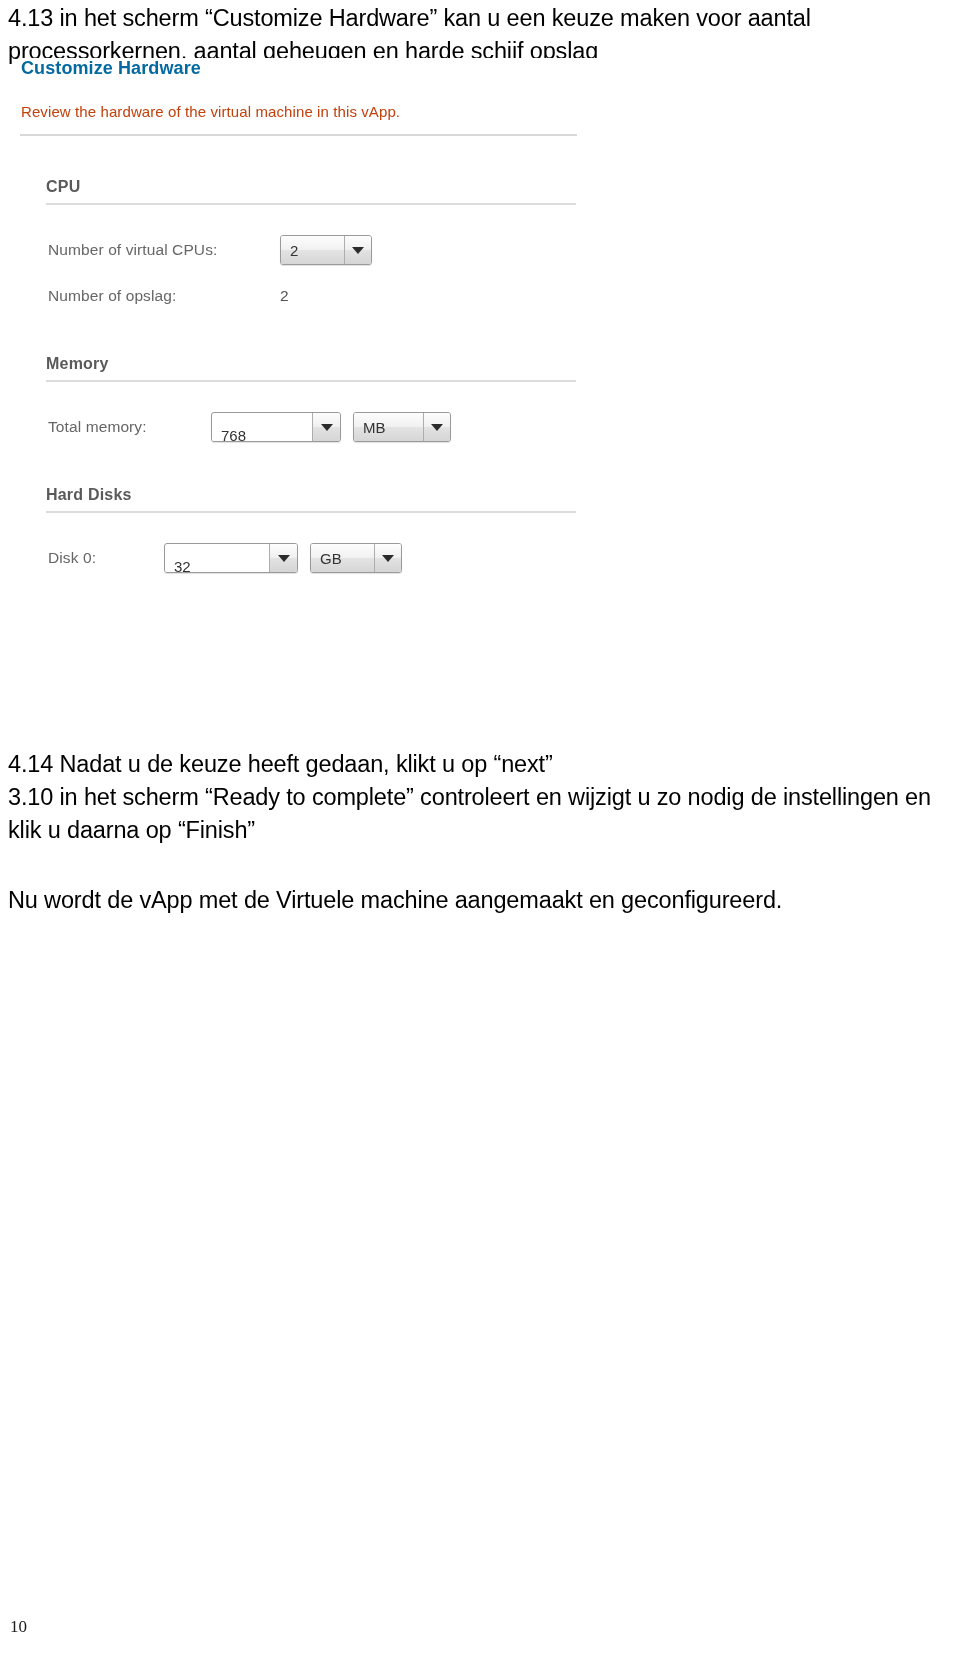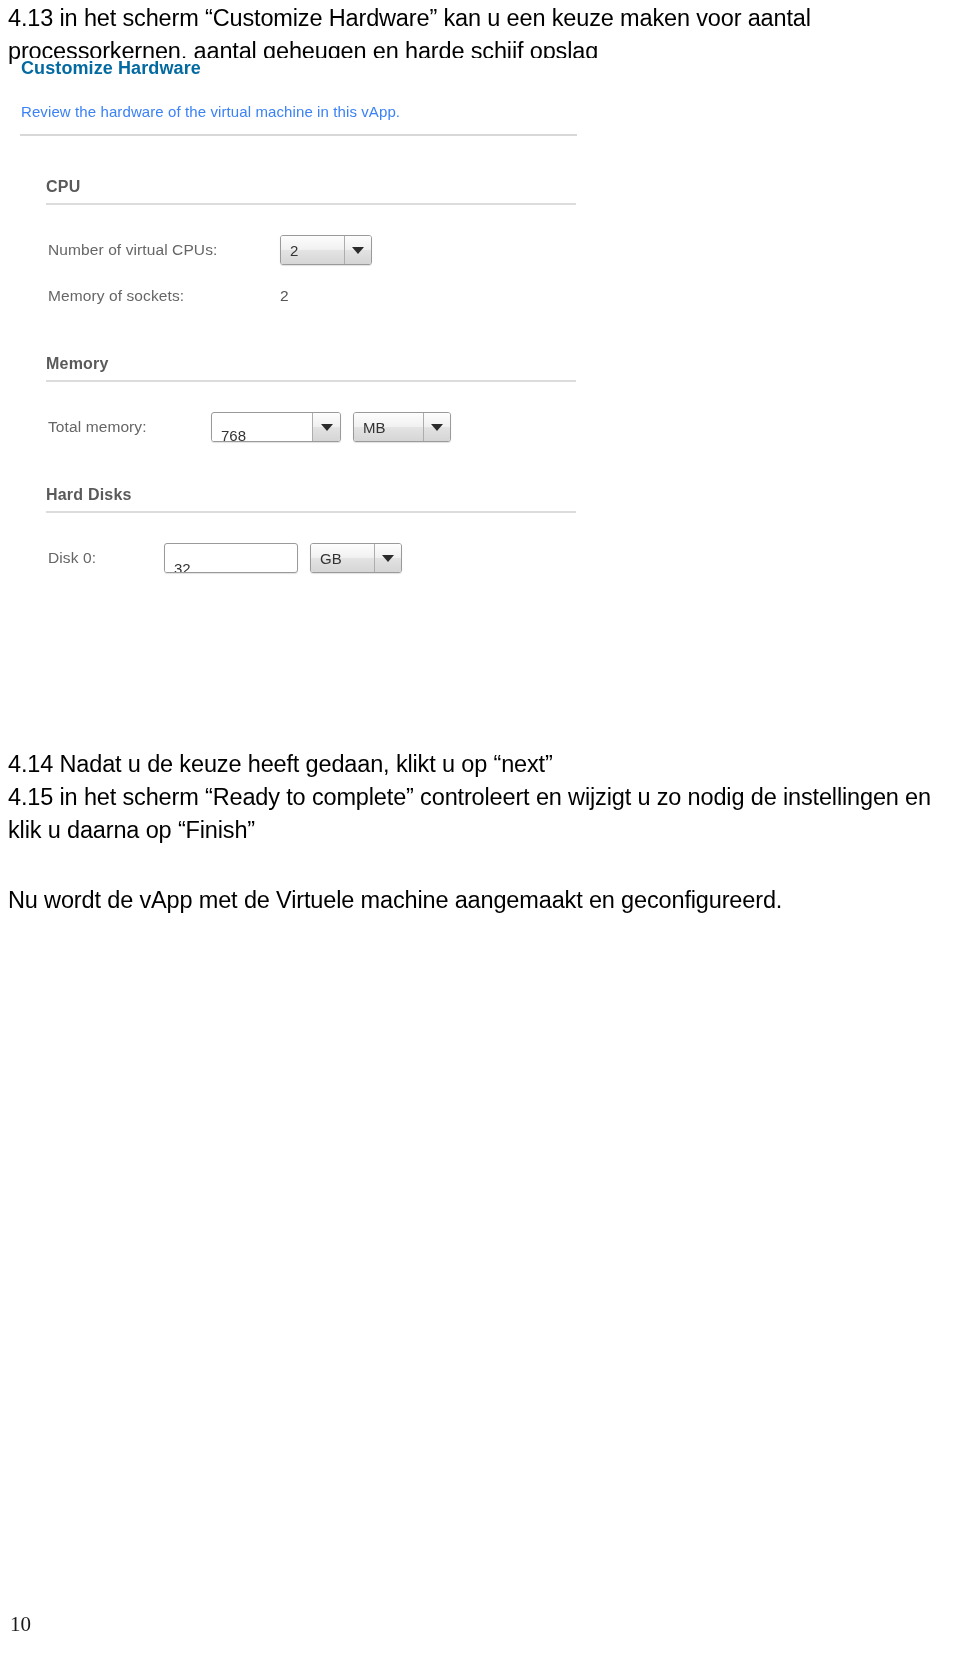--- a/index.html
+++ b/index.html
@@ -55,21 +55,21 @@
   .vm-title {
     font-size: 18px;
     font-weight: bold;
     color: #0369a1;
     letter-spacing: 0.1px;
     margin: 0 0 24px 3px;
   }
 
   .vm-subtitle {
     font-size: 15px;
-    color: #3b82f6;
+    color: #c2410c;
     letter-spacing: 0.1px;
     margin: 0 0 14px 3px;
   }
 
   .vm-rule {
     height: 2px;
     width: 557px;
     background: #d8d8d8;
     margin: 0 0 0 2px;
   }
@@ -171,21 +171,21 @@
 
   .combo.cpu-size   { width: 92px; }
   .combo.cpu-size .field  { width: 64px; }
 
   .combo.mem-size   { width: 130px; }
   .combo.mem-size .field  { width: 102px; }
 
   .combo.unit-size  { width: 98px; }
   .combo.unit-size .field { width: 70px; text-align: center; }
 
-  .combo.disk-size  { width: 134px; flex-direction: column; }
+  .combo.disk-size  { width: 134px; }
   .combo.disk-size .field { width: 106px; }
 
   .combo.diskunit-size { width: 92px; }
   .combo.diskunit-size .field { width: 64px; }
 
   .gap-h { width: 12px; }
 
   
   .steps-para {
     position: absolute;
@@ -200,21 +200,21 @@
     top: 884px;
     width: 930px;
   }
 
   
   .page-number {
     position: absolute;
     left: 10px;
     bottom: 22px;
     font-family: "Liberation Serif", serif;
-    font-size: 21px;
+    font-size: 17px;
     color: #1a1a1a;
   }
 </style>
 </head>
 <body>
 
 <div class="doc-page">
 
   <div class="para intro-para">4.13 in het scherm “Customize Hardware” kan u een keuze maken voor aantal processorkernen, aantal geheugen en harde schijf opslag</div>
 
@@ -237,21 +237,21 @@
           <span class="combo grey cpu-size">
             <span class="field">2</span>
             <span class="arrow-box">
               <span class="caret"></span>
             </span>
           </span>
         </div>
 
 
         <div class="vm-row">
-          <span class="vm-label w-cpu">Memory of sockets:</span>
+          <span class="vm-label w-cpu">Number of opslag:</span>
           <span class="vm-static-value">2</span>
         </div>
 
       </div>
     </div>
 
     <div class="vm-section">
       <div class="vm-section-head">Memory</div>
       <div class="vm-section-rule"></div>
 
@@ -301,19 +301,19 @@
               <span class="caret"></span>
             </span>
           </span>
         </div>
       </div>
     </div>
 
   </div>
 
   <div class="para steps-para">4.14 Nadat u de keuze heeft gedaan, klikt u op “next”
-4.15 in het scherm “Ready to complete” controleert en wijzigt u zo nodig de instellingen en klik u daarna op “Finish”</div>
+3.10 in het scherm “Ready to complete” controleert en wijzigt u zo nodig de instellingen en klik u daarna op “Finish”</div>
 
   <div class="para closing-para closing-para-text" style="position:absolute;left:8px;top:884px;width:930px;">Nu wordt de vApp met de Virtuele machine aangemaakt en geconfigureerd.</div>
 
   <div class="page-number">10</div>
 
 </div>
 
 </body></html>

